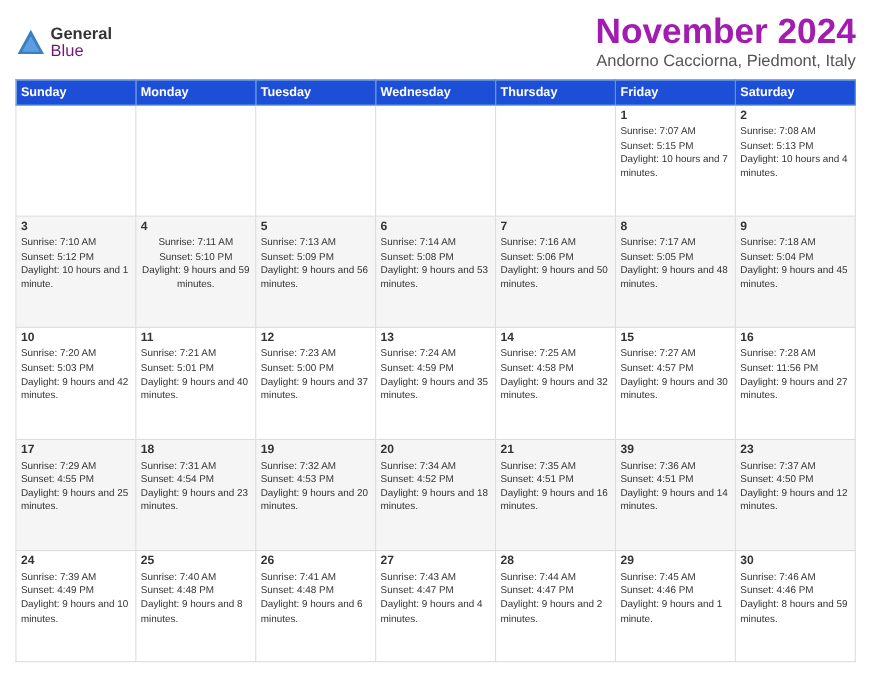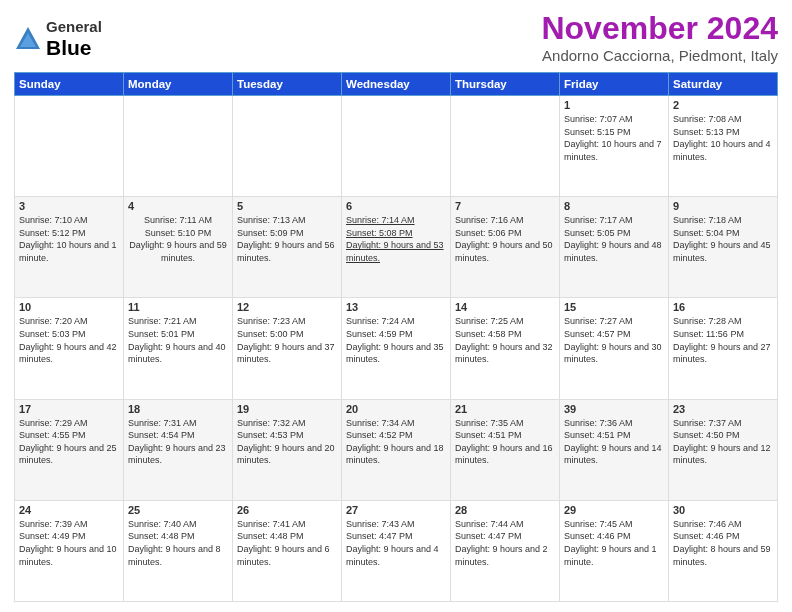--- a/index.html
+++ b/index.html
@@ -33,23 +33,23 @@
       display: flex;
       flex-direction: column;
       line-height: 1.1;
     }
     .logo-general {
       font-size: 15px;
       font-weight: bold;
       color: #333;
     }
     .logo-blue {
-      font-size: 21px;
-      font-weight: bold;
-      color: #000000;
+      font-size: 15px;
+      font-weight: normal;
+      color: #701a75;
     }
     .logo-icon {
       width: 28px;
       height: 28px;
       margin-right: 4px;
     }
     .title-area {
       text-align: right;
     }
     .main-title {
@@ -171,21 +171,21 @@
 Daylight: 9 hours and 59 minutes.</div>
           </td>
           <td>
             <span class="day-num">5</span>
             <div class="day-info" style="white-space: pre-line;">Sunrise: 7:13 AM
 Sunset: 5:09 PM
 Daylight: 9 hours and 56 minutes.</div>
           </td>
           <td>
             <span class="day-num">6</span>
-            <div class="day-info" style="white-space: pre-line; text-decoration: underline;">Sunrise: 7:14 AM
+            <div class="day-info" style="white-space: pre-line;">Sunrise: 7:14 AM
 Sunset: 5:08 PM
 Daylight: 9 hours and 53 minutes.</div>
           </td>
           <td>
             <span class="day-num">7</span>
             <div class="day-info" style="white-space: pre-line;">Sunrise: 7:16 AM
 Sunset: 5:06 PM
 Daylight: 9 hours and 50 minutes.</div>
           </td>
           <td>

